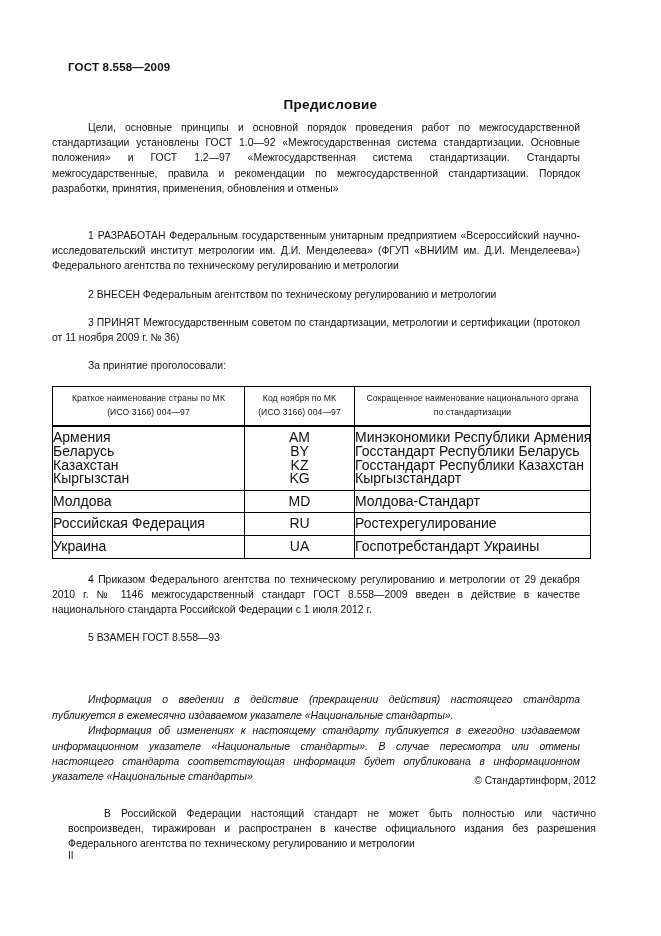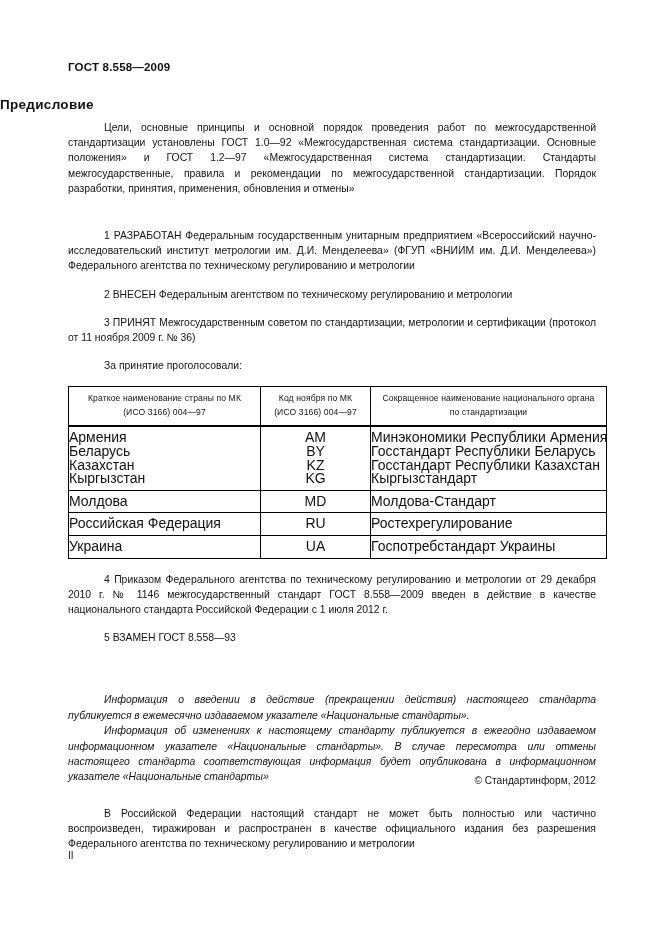--- a/index.html
+++ b/index.html
@@ -36,30 +36,30 @@
     letter-spacing: 0.2px;
     white-space: nowrap;
   }
 
   
   .doc-title {
     position: absolute;
     left: 0;
     top: 88px;
     width: 661px;
-    text-align: left;
+    text-align: center;
     font-size: 13.5px;
     font-weight: bold;
     letter-spacing: 0.3px;
   }
 
   
   .content {
     position: absolute;
-    left: 68px;
+    left: 52px;
     top: 120px;
     width: 528px;
   }
 
   p.para {
     margin: 0;
     font-size: 10.4px;
     line-height: 15.2px;
     text-align: justify;
     text-indent: 36px;

